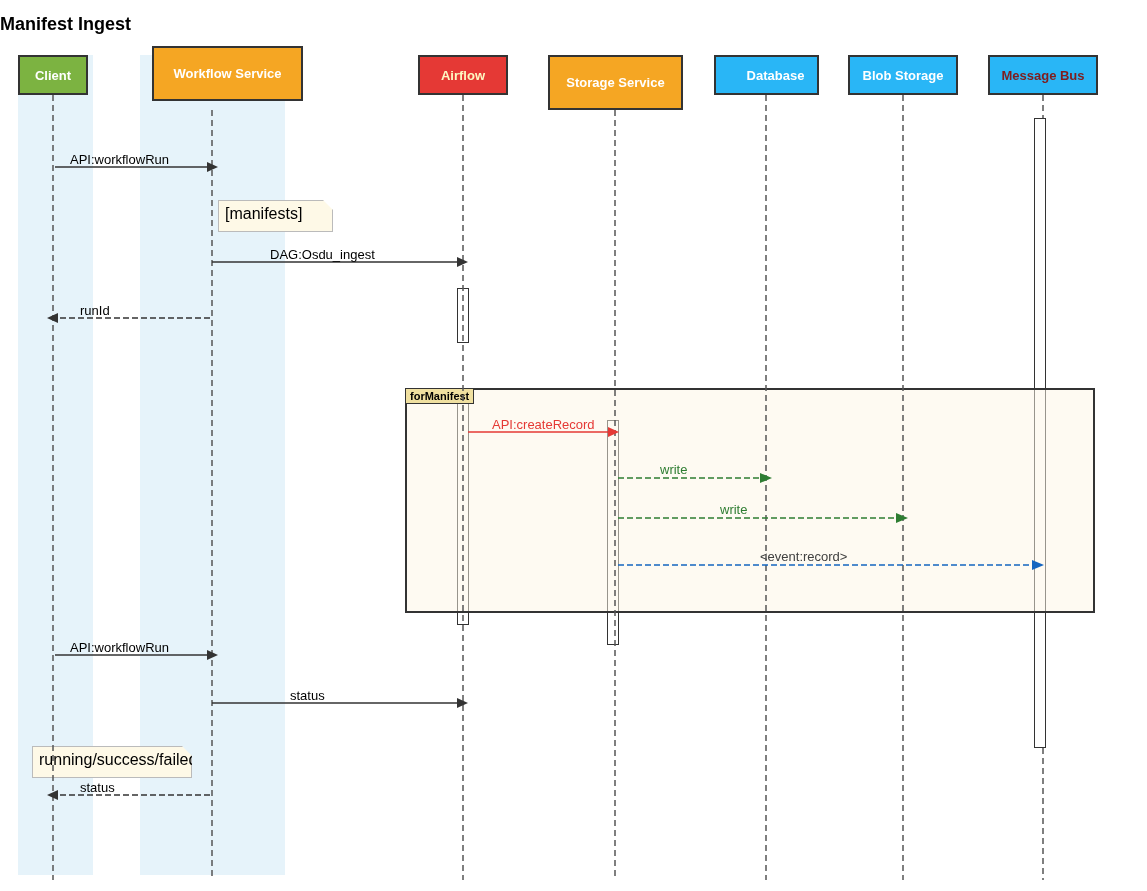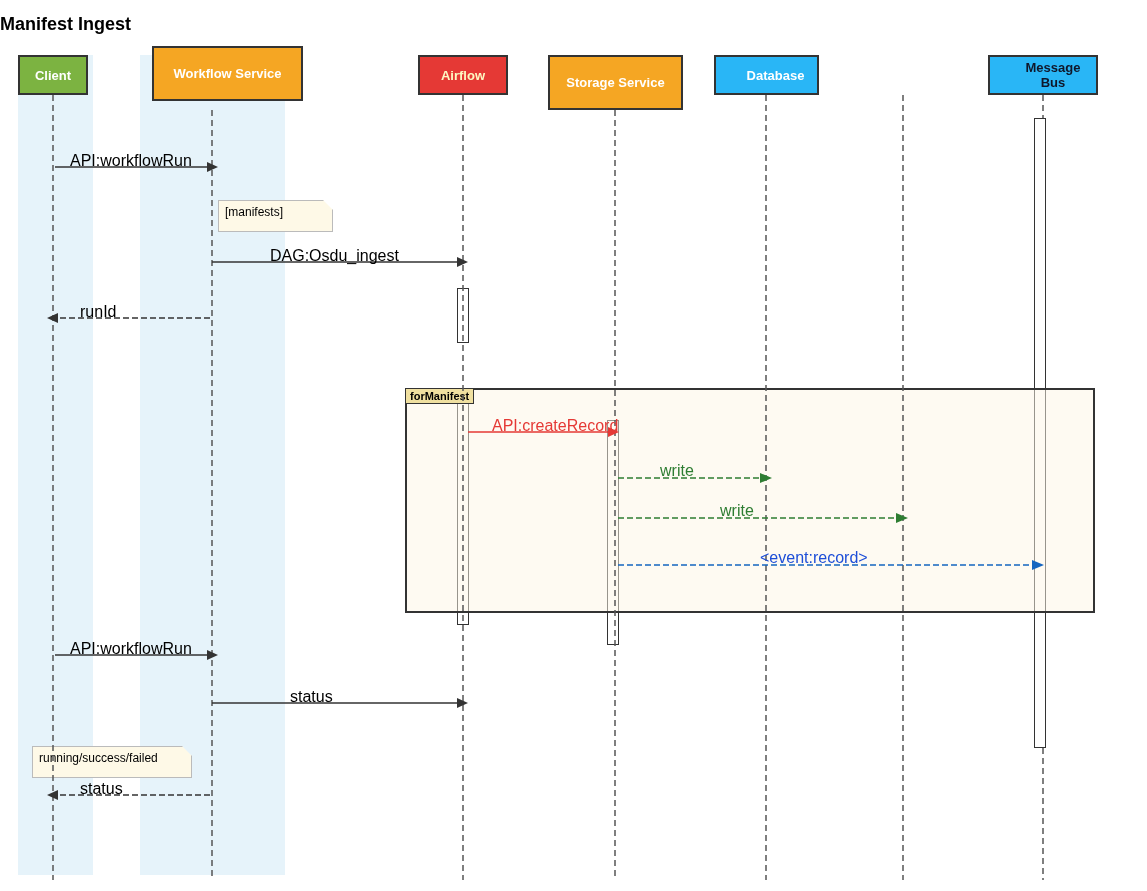--- a/index.html
+++ b/index.html
@@ -49,42 +49,42 @@
       top: 0;
       left: 0;
       width: 1147px;
       height: 891px;
       pointer-events: none;
     }
     .note-box-folded {
       position: absolute;
       background: #fef9e7;
       border: 1px solid #bbb;
-      font-size: 12px;
+      font-size: 16px;
       padding: 4px 6px;
       clip-path: polygon(0 0, calc(100% - 10px) 0, 100% 10px, 100% 100%, 0 100%);
     }
     
     .fragment {
       position: absolute;
       border: 2px solid #333;
       background: rgba(253, 245, 230, 0.5);
     }
     .fragment-label {
       position: absolute;
       background: #f0e0a0;
       border: 1px solid #333;
       font-size: 11px;
       font-weight: bold;
       padding: 1px 4px;
     }
     
     .arrow-label {
       position: absolute;
-      font-size: 16px;
+      font-size: 13px;
       background: transparent;
     }
   </style>
 </head>
 <body>
 
 <div id="diagram">
   <div class="title">Manifest Ingest</div>
 
   <div style="position:absolute; left:18px; top:55px; width:75px; height:820px; background:#cde8f5; opacity:0.5;"></div>
@@ -103,22 +103,25 @@
   </div>
 
   <div class="actor-box" style="left:548px; top:55px; width:135px; height:55px; background:#f5a623; color:#fff;">
     <span>Storage Service</span>
   </div>
 
   <div class="actor-box" style="left:714px; top:55px; width:105px; height:40px; background:#29b6f6; color:#fff;padding-left:22px;">
     <span>Database</span>
   </div>
 
+  <div class="actor-box" style="left:848px; top:55px; width:110px; height:40px; background:#29b6f6; color:#fff;">
+    <span>Blob Storage</span>
+  </div>
 
-  <div class="actor-box" style="left:988px; top:55px; width:110px; height:40px; background:#29b6f6; color:#0f172a;padding-left:24px;">
+  <div class="actor-box" style="left:988px; top:55px; width:110px; height:40px; background:#29b6f6; color:#7f1d1d;">
     <span>Message Bus</span>
   </div>
 
   <div class="activation" style="left:457px; top:288px; width:12px; height:55px;"></div>
   <div class="activation" style="left:457px; top:400px; width:12px; height:225px;"></div>
   <div class="activation" style="left:607px; top:420px; width:12px; height:225px;"></div>
   <div class="activation" style="left:1034px; top:118px; width:12px; height:630px;"></div>
 
   <div class="fragment" style="left:405px; top:388px; width:690px; height:225px;"></div>
   <div class="fragment-label" style="left:405px; top:388px;">
@@ -179,17 +182,17 @@
     <line x1="210" y1="795" x2="58" y2="795" stroke="#333" stroke-width="1.5" stroke-dasharray="6,3"></line>
     <polygon points="58,790 47,795 58,800" fill="#333"></polygon>
   </svg>
 
   <div class="arrow-label" style="left:70px; top:152px;">API:workflowRun</div>
   <div class="arrow-label" style="left:270px; top:247px;">DAG:Osdu_ingest</div>
   <div class="arrow-label" style="left:80px; top:303px;">runId</div>
   <div class="arrow-label" style="left:492px; top:417px; color:#e53935;">API:createRecord</div>
   <div class="arrow-label" style="left:660px; top:462px; color:#2e7d32;">write</div>
   <div class="arrow-label" style="left:720px; top:502px; color:#2e7d32;">write</div>
-  <div class="arrow-label" style="left:760px; top:549px; color:#1d4ed8;">&lt;event:record&gt;</div>
+  <div class="arrow-label" style="left:760px; top:549px; color:#404040;">&lt;event:record&gt;</div>
   <div class="arrow-label" style="left:70px; top:640px;">API:workflowRun</div>
   <div class="arrow-label" style="left:290px; top:688px;">status</div>
   <div class="arrow-label" style="left:80px; top:780px;">status</div>
 </div>
 
 </body></html>

